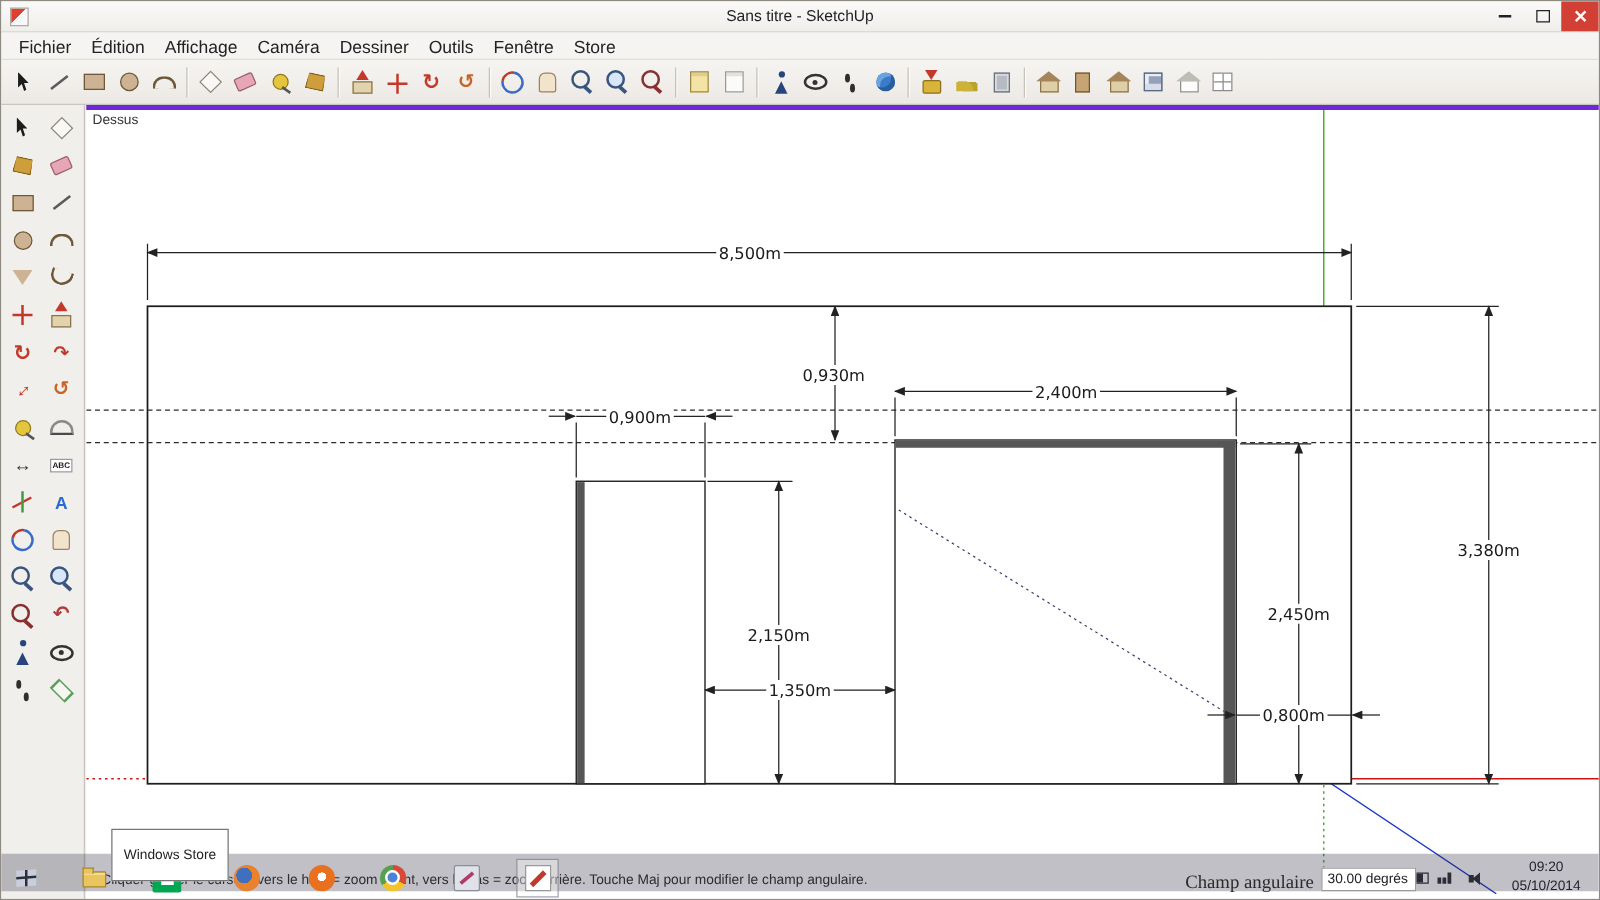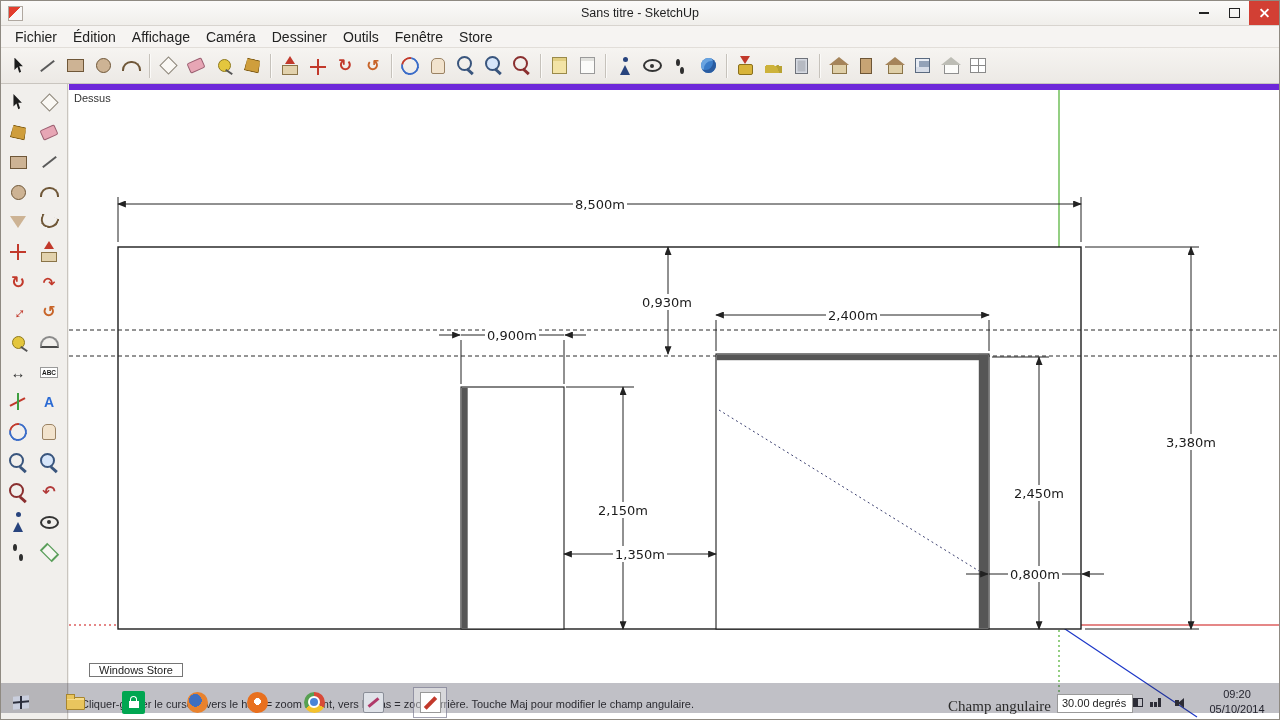--- a/index.html
+++ b/index.html
@@ -93,33 +93,33 @@
   .ic-house:after{content:"";position:absolute;top:4px;left:4px;border-left:10px solid transparent;border-right:10px solid transparent;border-bottom:8px solid #a5845a;}
   .ic-houseo:before{content:"";position:absolute;bottom:5px;left:7px;width:13px;height:8px;background:#fcfcfa;border:1px solid #8f8f8f;}
   .ic-houseo:after{content:"";position:absolute;top:4px;left:4px;border-left:10px solid transparent;border-right:10px solid transparent;border-bottom:8px solid #bdbdb5;}
   .ic-door:before{content:"";width:10px;height:14px;background:#c7a474;border:1px solid #6e5636;}
   .ic-floppy:before{content:"";width:13px;height:13px;background:#93a2b8;border:1px solid #5a6a80;box-shadow:inset 0 -5px 0 #d7dde8,inset 3px 2px 0 #e9edf4;}
   .ic-wingrid:before{content:"";width:14px;height:13px;border:1px solid #8a8a8a;
     background:linear-gradient(#8a8a8a,#8a8a8a) 50% 0/1px 100% no-repeat,linear-gradient(#8a8a8a,#8a8a8a) 0 50%/100% 1px no-repeat,#fff;}
 
   
   .canvas{position:absolute;left:68px;top:83px;width:1212px;height:637px;background:#fff;
-    border-top:6px solid #6d28d9;}
+    border-top:4px solid #6d28d9;}
   .viewlabel{position:absolute;left:5px;top:2px;font-size:11px;color:#333;}
   .dt{font-family:"DejaVu Sans",sans-serif;font-size:13px;fill:#1b1b1b;}
   .lbg{fill:#ffffff;}
 
   
   .statustext{position:absolute;left:80px;top:697px;width:850px;font-size:11px;color:#2b2b2b;
     white-space:nowrap;overflow:hidden;z-index:8;}
   .taskbar{position:absolute;left:0;top:682px;right:0;height:30px;background:rgba(48,48,66,0.30);z-index:9;}
   .anglelabel{position:absolute;left:938px;top:697px;width:112px;text-align:right;font-size:15px;color:#2b2b2b;z-index:11;font-family:Liberation Serif, serif;}
   .anglebox{position:absolute;left:1056px;top:693px;width:76px;height:19px;background:#fff;border:1px solid #9a9a9a;
     font-size:11px;color:#222;padding:2px 4px;white-space:nowrap;overflow:hidden;z-index:10;}
-  .tooltip{position:absolute;left:88px;top:662px;background:#fff;border:1px solid #767676;padding:0 9px;
+  .tooltip{position:absolute;left:88px;top:662px;background:#fff;border:1px solid #767676;padding:14px 9px;
     font-size:11px;color:#222;z-index:14;}
   .tk{position:absolute;top:8px;width:24px;height:22px;display:flex;align-items:center;justify-content:center;}
   .tk-start:before{content:"";width:16px;height:13px;transform:skewY(-5deg);
     background:linear-gradient(#2b2e3c,#2b2e3c) 47% 0/2px 100% no-repeat,linear-gradient(#2b2e3c,#2b2e3c) 0 45%/100% 2px no-repeat,#c9cedd;}
   .tk-folder:before{content:"";width:17px;height:11px;background:#e9c55e;border:1px solid #a8862e;border-radius:1px;box-shadow:inset 0 2px 0 #f6dc8e;margin-top:3px;}
   .tk-folder:after{content:"";position:absolute;top:3px;left:3px;width:7px;height:4px;background:#e9c55e;border:1px solid #a8862e;border-bottom:0;}
   .tk-store{background:#00a651;border-radius:2px;width:23px;height:23px;}
   .tk-store:before{content:"";width:10px;height:7px;background:#fff;margin-top:4px;}
   .tk-store:after{content:"";position:absolute;top:5px;width:5px;height:4px;border:1.5px solid #fff;border-bottom:0;border-radius:4px 4px 0 0;}
   .tk-ff:before{content:"";width:21px;height:21px;border-radius:50%;background:radial-gradient(circle at 40% 40%,#3f6fc0 0 35%,#e8822e 36% 100%);}

